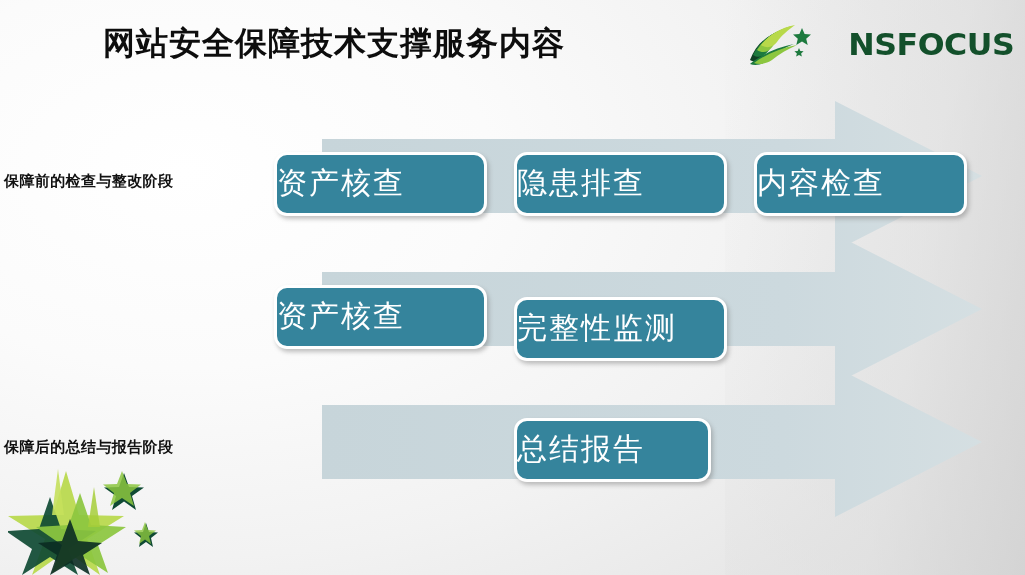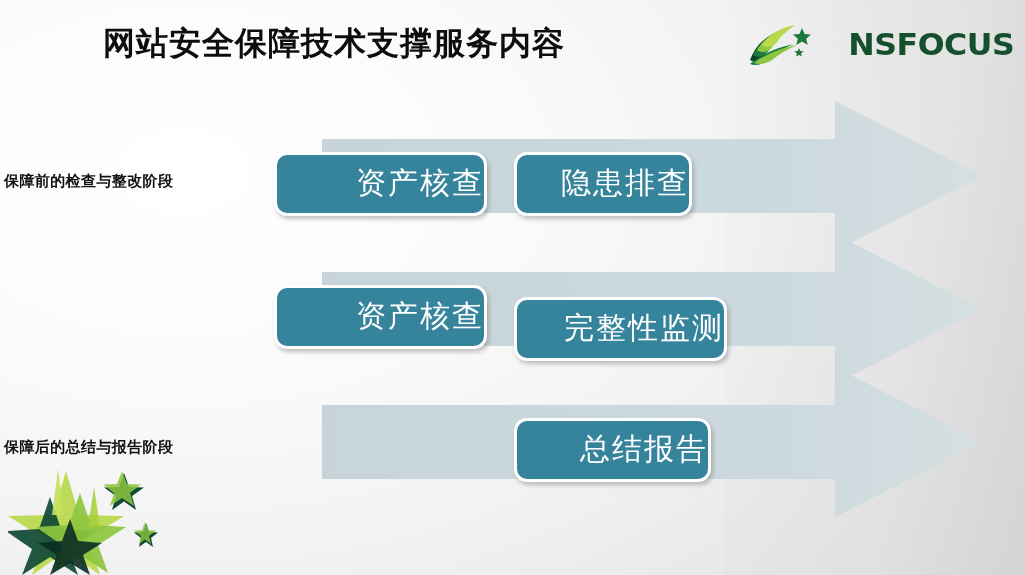--- a/index.html
+++ b/index.html
@@ -99,21 +99,21 @@
   
   .chip {
     position: absolute;
     height: 64px;
     border-radius: 13px;
     background: #35849c;
     border: 3px solid #ffffff;
     box-sizing: border-box;
     display: flex;
     align-items: center;
-    justify-content: flex-end;
+    justify-content: flex-start;
     box-shadow: 2px 3px 4px rgba(120,120,120,0.45);
     color: #ffffff;
     font-size: 30px;
     letter-spacing: 2px;
     font-family: Liberation Sans, sans-serif;
     white-space: nowrap;
   }
   .chip span { display: block; line-height: 1; padding-bottom: 2px; }
 
   
@@ -189,22 +189,25 @@
       </svg>
     </span>
     <span id="logo-text">NSFOCUS</span>
   </div>
 
   <div class="stage-label" style="top:172px;">保障前的检查与整改阶段</div>
 
   <div class="chip" style="left:274px; top:152px; width:213px;">
     <span>资产核查</span>
   </div>
-  <div class="chip" style="left:514px; top:152px; width:178px;">
+  <div class="chip" style="left:514px; top:152px; width:213px;">
     <span>隐患排查</span>
+  </div>
+  <div class="chip" style="left:754px; top:152px; width:213px;">
+    <span>内容检查</span>
   </div>
 
 
   <div class="chip" style="left:274px; top:285px; width:213px;">
     <span>资产核查</span>
   </div>
   <div class="chip" style="left:514px; top:285px; width:213px;margin-top:12px;">
     <span>完整性监测</span>
   </div>
 

